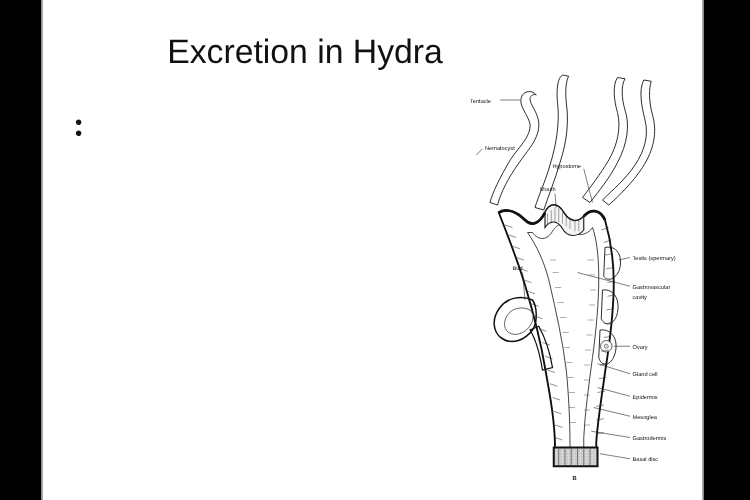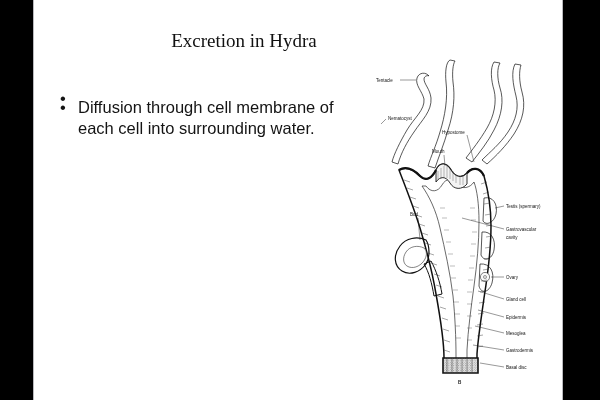--- a/index.html
+++ b/index.html
@@ -52,26 +52,25 @@
     background: #ffffff;
   }
 
   
   #slide-title {
     position: absolute;
     left: 0;
     top: 25px;
     width: 420px;
     text-align: center;
-    font-size: 19px;
+    font-size: 27px;
     line-height: 32px;
     color: #111111;
     letter-spacing: 0px;
     white-space: nowrap;
-    font-family: Liberation Serif, serif;
   }
 
   
   #bullet-list {
     position: absolute;
     left: 22px;
     top: 88px;
     width: 310px;
     margin: 0;
     padding: 0;
@@ -131,21 +130,20 @@
   <div id="slide">
 
     <div id="slide-title">Excretion in Hydra</div>
 
     <ul id="bullet-list">
       <li class="bullet-item">
         <span class="bullet-dot">•</span>
       </li>
       <li class="bullet-item">
         <span class="bullet-dot">•</span>
-        <span>Diffusion through cell membrane of each cell into surrounding water.</span>
       </li>
     </ul>
 
     <div id="hydra-figure">
       <svg id="hydra-svg" viewBox="0 0 190 330" xmlns="http://www.w3.org/2000/svg">
         <defs>
           <pattern id="stipple" width="3" height="3" patternUnits="userSpaceOnUse">
             <rect width="3" height="3" fill="#ffffff"></rect>
             <circle cx="0.7" cy="0.7" r="0.33" fill="#555"></circle>
             <circle cx="2.1" cy="2.0" r="0.3" fill="#666"></circle>

